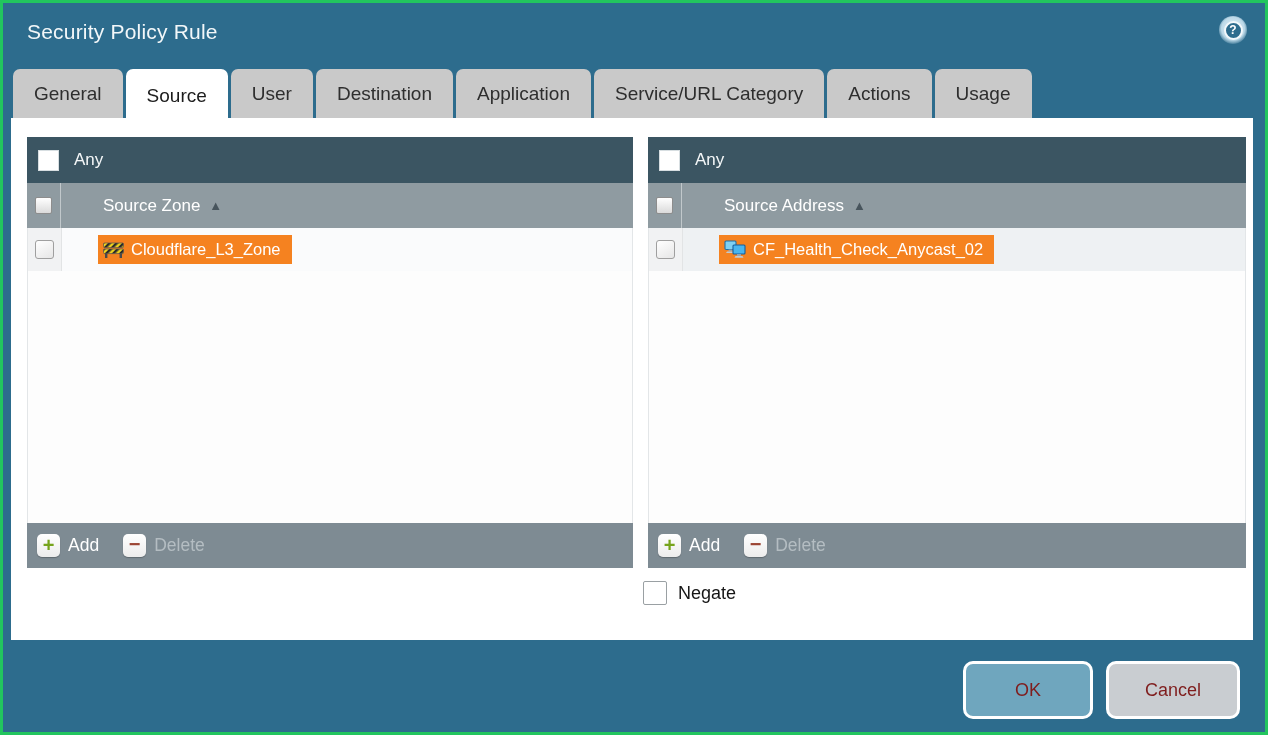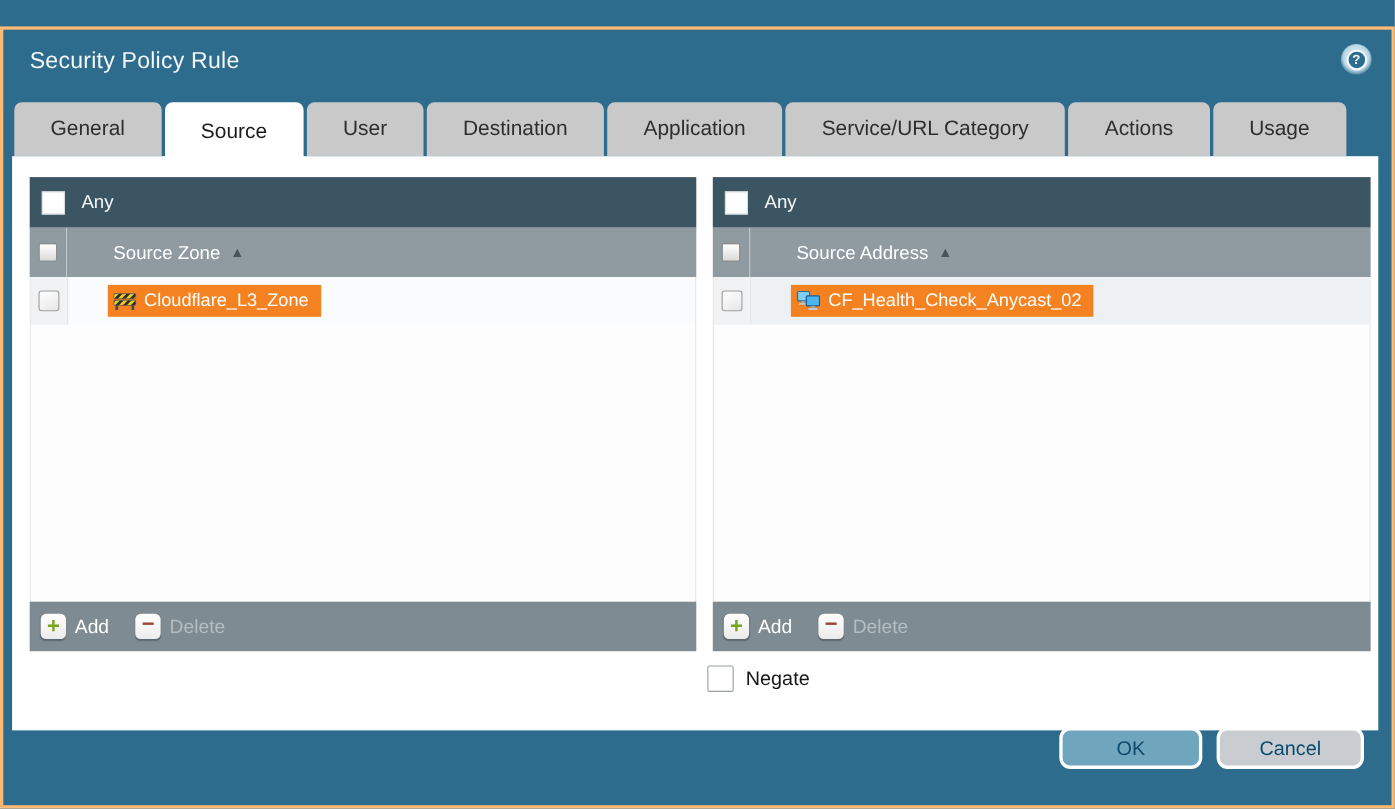--- a/index.html
+++ b/index.html
@@ -1,32 +1,32 @@
 <!DOCTYPE html>
 <html><head>
 <meta charset="utf-8">
 <style>
   * { margin:0; padding:0; box-sizing:border-box; }
   html,body { width:1268px; height:735px; }
   body { font-family:"Liberation Sans", sans-serif; position:relative; background:#2d6c8d; }
 
-  .dialog { position:absolute; inset:0; background:#2d6c8d; border:3px solid #fdba74; overflow:hidden;margin-top:24px; }
+  .dialog { position:absolute; inset:0; background:#2d6c8d; border:3px solid #22c55e; overflow:hidden; }
 
   
   .titlebar { position:absolute; left:0; top:0; right:0; height:62px; }
   .title { position:absolute; left:24px; top:17px; color:#f2f7f9; font-size:21px; letter-spacing:.2px; }
   .help { position:absolute; right:18px; top:13px; width:28px; height:28px; border-radius:50%;
           background:radial-gradient(circle at 50% 45%, #e8f3f8 0%, #bcd9e8 55%, rgba(189,217,232,.15) 75%);
           display:flex; align-items:center; justify-content:center; cursor:pointer; }
   .help-inner { width:19px; height:19px; border-radius:50%; background:#2d6c8d; border:2px solid #f2f8fb;
           color:#fff; font-size:12px; font-weight:bold; display:flex; align-items:center; justify-content:center; }
 
   
   .tabs { position:absolute; left:10px; top:66px; height:49px; display:flex; gap:3px; }
-  .tab { height:49px; padding:0 33px; background:#c9c9c9; color:#2e2e2e; font-size:19px;
+  .tab { height:49px; padding:0 21px; background:#c9c9c9; color:#2e2e2e; font-size:19px;
          border-radius:7px 7px 0 0; display:flex; align-items:center; cursor:pointer; white-space:nowrap; }
   .tab.active { background:#ffffff; color:#1c1c1c; height:53px; }
 
   
   .content { position:absolute; left:8px; top:115px; width:1242px; height:522px; background:#ffffff; }
 
   .panel { position:absolute; top:19px; height:431px; display:flex; flex-direction:column; }
   .panel.left  { left:16px;  width:606px; }
   .panel.right { left:637px; width:598px; }
 
@@ -59,22 +59,22 @@
   .glyph-del { color:#9c4534; font-size:20px; font-weight:800; line-height:1; margin-top:-3px; }
   .tool-label-add { color:#ffffff; font-size:17.5px; }
   .tool-label-del { color:#b4bdc2; font-size:17.5px; }
 
   .negate-wrap { position:absolute; left:632px; top:463px; display:flex; align-items:center; gap:11px; }
   .cb-negate { width:24px; height:24px; background:#ffffff; border:1px solid #9aa0a3; border-radius:2px; cursor:pointer; }
   .negate-label { color:#161616; font-size:18px; }
 
   
   .bottombar { position:absolute; left:0; right:0; bottom:0; height:95px; }
-  .btn { position:absolute; top:24px; height:38px; border:3px solid #ffffff; border-radius:10px;
-         font-size:18px; color:#0c4a6e; display:flex; align-items:center; justify-content:center;
+  .btn { position:absolute; top:24px; height:58px; border:3px solid #ffffff; border-radius:10px;
+         font-size:18px; color:#7f1d1d; display:flex; align-items:center; justify-content:center;
          font-family:"Liberation Sans", sans-serif; cursor:pointer; }
   .btn-ok { right:172px; width:130px; background:#6fa6be; }
   .btn-cancel { right:25px; width:134px; background:#c9cdd1; }
 
   svg { display:block; }
 </style>
 </head>
 <body>
 
 <div class="dialog">

